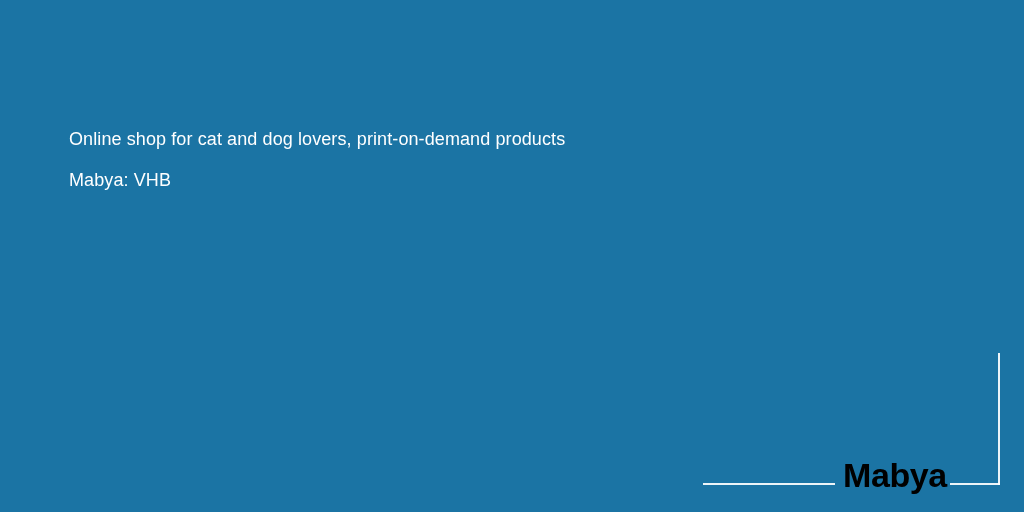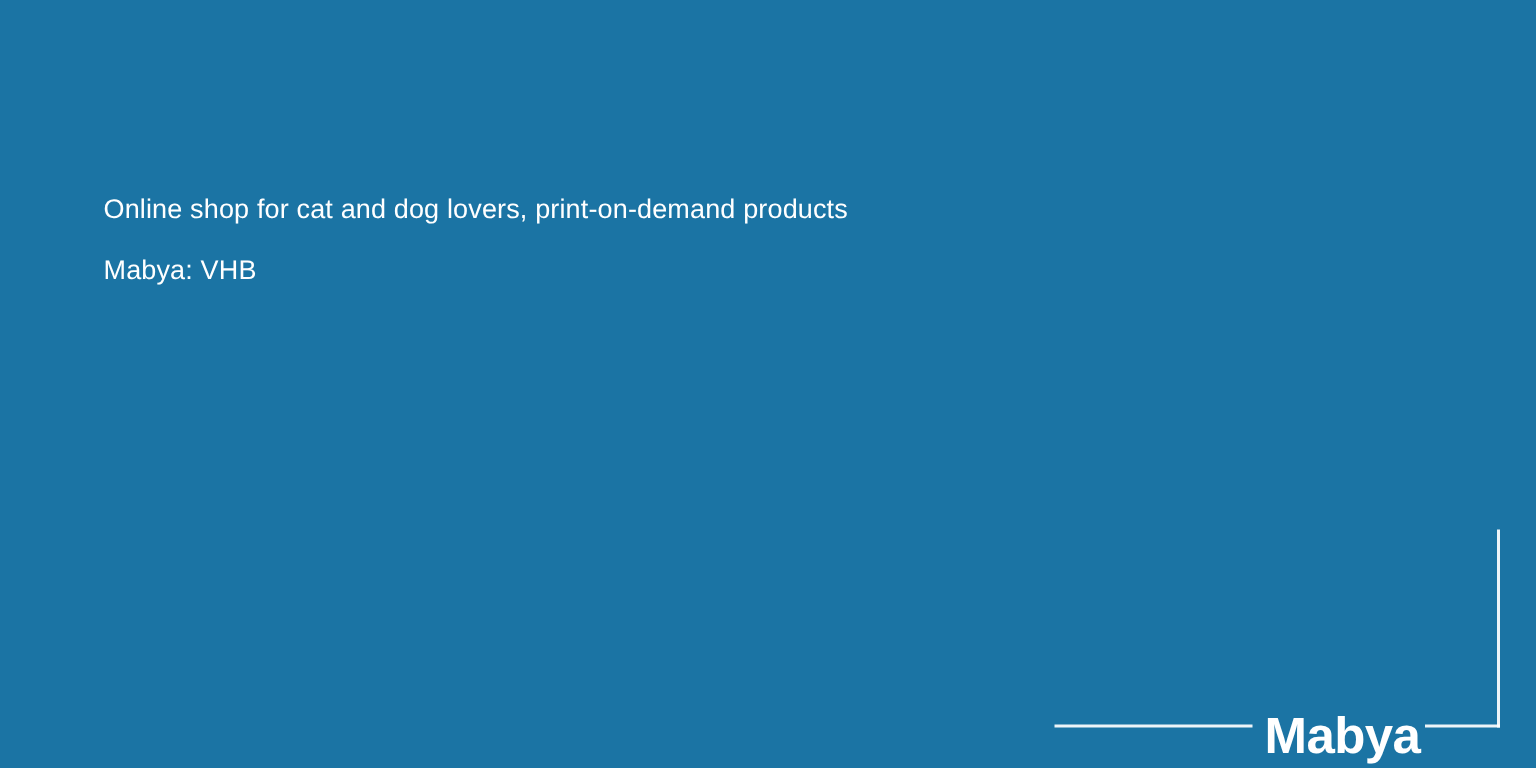--- a/index.html
+++ b/index.html
@@ -80,28 +80,27 @@
     width: 2px;
     height: 132px;
     background: #ffffff;
     opacity: 0.92;
   }
 
   .wordmark {
     position: absolute;
     left: 143px;
     top: 108px;
-    color: #ffffff;
+    color: #000000;
     font-family: "Liberation Sans", sans-serif;
     font-size: 34px;
     font-weight: 700;
     letter-spacing: -0.4px;
     line-height: 34px;
     white-space: nowrap;
-    margin-top: 16px;
   }
 </style>
 </head>
 <body>
 
 <div class="slide">
 
   <div class="copy-block">
     <span class="copy-line">Online shop for cat and dog lovers, print-on-demand products</span>
     <span class="copy-line">Mabya: VHB</span>

